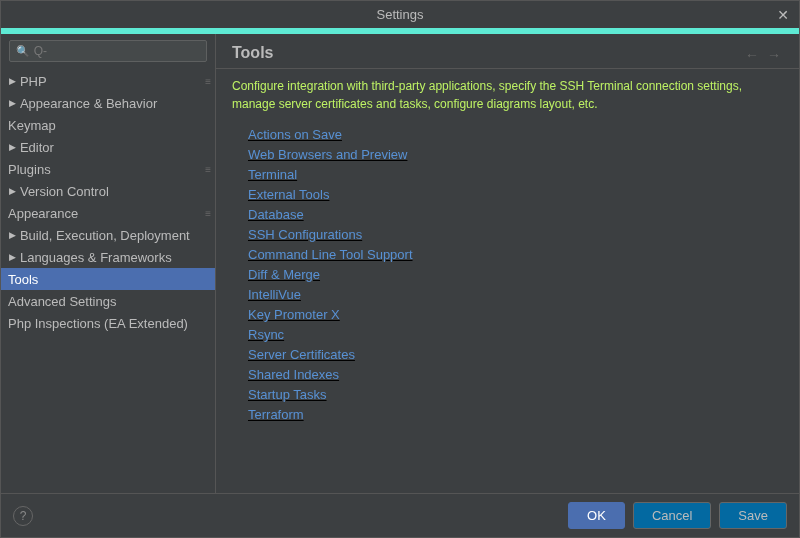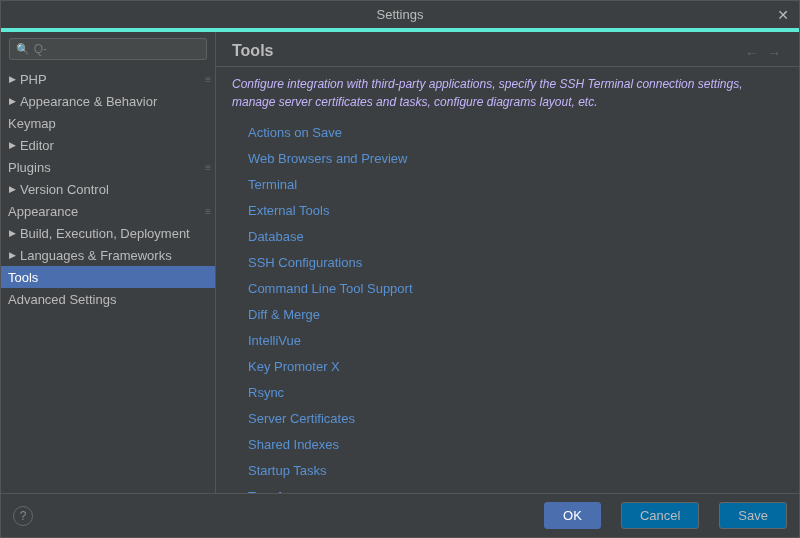--- a/index.html
+++ b/index.html
@@ -18,21 +18,21 @@
       width: 800px;
       height: 538px;
       background: #3c3f41;
       border: 1px solid #555;
       display: flex;
       flex-direction: column;
       position: relative;
     }
     .title-bar {
       background: #3c3f41;
-      border-bottom: 4px solid #5eead4;
+      border-bottom: 6px solid #5eead4;
       padding: 6px 24px;
       display: flex;
       align-items: center;
       justify-content: center;
       position: relative;
     }
     .title-bar-text {
       color: #bbb;
       font-size: 13px;
     }
@@ -146,31 +146,31 @@
       gap: 4px;
     }
     .nav-arrow-btn {
       color: #666;
       font-size: 14px;
       cursor: pointer;
       padding: 0 2px;
     }
     .content-desc {
       padding: 8px 16px;
-      color: #c4b5fd;
+      color: #bef264;
       font-size: 12px;
       line-height: 1.5;
-      font-style: italic;
     }
     .content-links {
       padding: 4px 16px 16px 32px;
       display: flex;
       flex-direction: column;
-      gap: 7px;
+      gap: 1px;
       overflow-y: auto;
+      text-decoration: underline;
     }
     .content-links::-webkit-scrollbar { width: 6px; }
     .content-links::-webkit-scrollbar-thumb { background: #555; border-radius: 3px; }
     .content-link {
       color: #5891d4;
       font-size: 13px;
       padding: 2px 0;
       cursor: pointer;
       text-decoration: none;
       display: inline-block;
@@ -195,21 +195,21 @@
       border: 1px solid #666;
       display: flex;
       align-items: center;
       justify-content: center;
       color: #888;
       font-size: 12px;
       cursor: pointer;
     }
     .footer-right {
       display: flex;
-      gap: 20px;
+      gap: 8px;
       justify-content: center;
     }
     .btn {
       padding: 5px 18px;
       border: 1px solid #666;
       border-radius: 3px;
       cursor: pointer;
       font-size: 13px;
       background: #0369a1;
       color: #bbb;
@@ -285,20 +285,23 @@
         </div>
 
         <div class="nav-item active indent-1">
           <span class="nav-label">Tools</span>
         </div>
 
         <div class="nav-item indent-1">
           <span class="nav-label">Advanced Settings</span>
         </div>
 
+        <div class="nav-item indent-1">
+          <span class="nav-label">Php Inspections (EA Extended)</span>
+        </div>
 
       </div>
     </div>
 
     <div class="content">
       <div class="content-header">
         <span class="content-title">Tools</span>
         <div class="nav-arrows">
           <span class="nav-arrow-btn">←</span>
           <span class="nav-arrow-btn">→</span>

